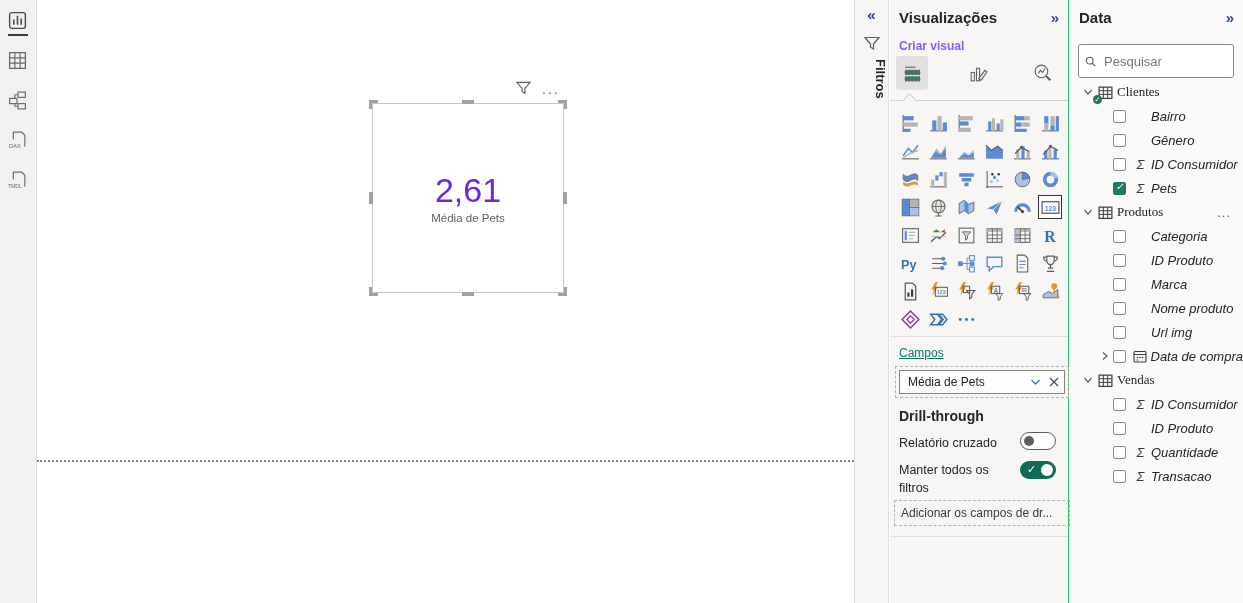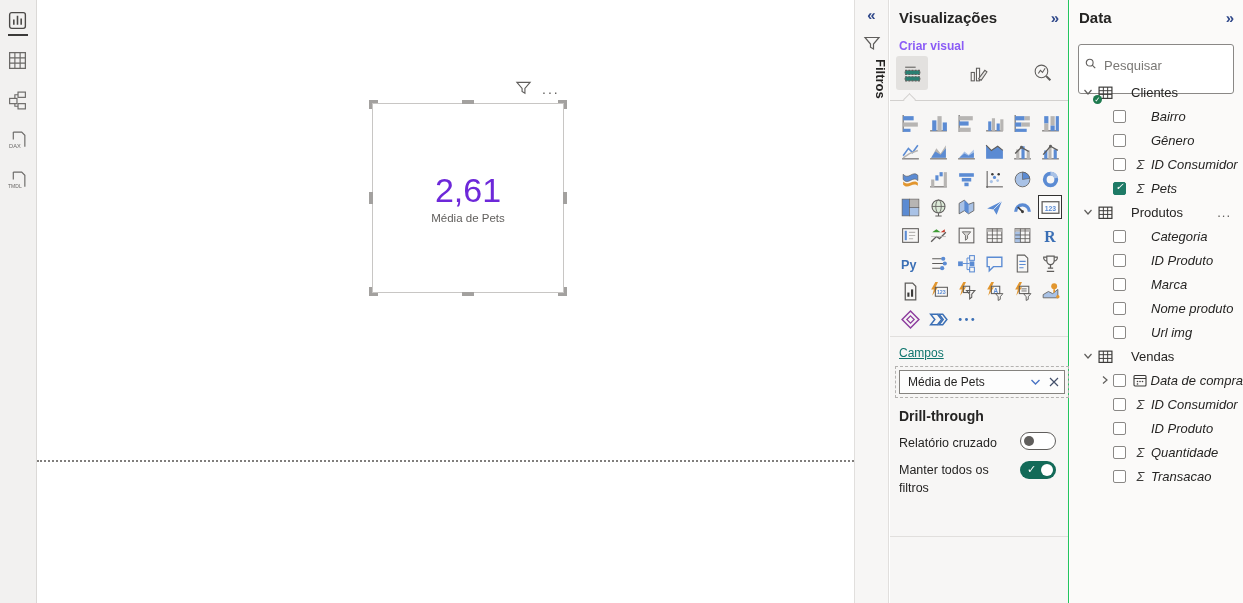--- a/index.html
+++ b/index.html
@@ -58,30 +58,30 @@
   .toggle{position:absolute;right:12px;width:36px;height:18px;border-radius:10px;box-sizing:border-box;cursor:pointer;}
   .toggle.off{border:1px solid #605e5c;background:#fff;}
   .toggle.off .knob{position:absolute;left:3px;top:3px;width:10px;height:10px;border-radius:50%;background:#605e5c;}
   .toggle.on{background:#136a58;}
   .toggle.on .knob{position:absolute;right:3px;top:3px;width:12px;height:12px;border-radius:50%;background:#fff;}
   .toggle.on .tick{position:absolute;left:7px;top:2px;color:#fff;font-size:11px;}
   #add-drill{position:absolute;top:500px;left:4px;width:168px;height:24px;border:1px dashed #b4b2b0;display:flex;align-items:center;padding-left:6px;font-size:12px;color:#3b3a39;cursor:pointer;box-sizing:content-box;}
   #drill-divider{position:absolute;top:536px;left:0;right:0;height:1px;background:#e1dfdd;}
   
   #data-pane{position:absolute;left:1070px;top:0;width:173px;height:603px;background:#fbfaf9;}
-  #search-box{position:absolute;top:44px;left:8px;right:9px;height:24px;border:1px solid #8a8886;border-radius:3px;background:#fff;display:flex;align-items:flex-start;padding:12px 6px;}
+  #search-box{position:absolute;top:44px;left:8px;right:9px;height:24px;border:1px solid #8a8886;border-radius:3px;background:#fff;display:flex;align-items:center;padding:4px 6px;}
   #search-input{border:none;outline:none;background:transparent;font-size:13px;color:#252423;width:100%;margin-left:6px;font-family:"Liberation Sans",sans-serif;}
   #search-input::placeholder{color:#7a7875;}
   #field-tree{position:absolute;top:80px;left:0;right:0;}
   .tree-row{height:24px;display:flex;align-items:center;font-size:13px;color:#252423;cursor:pointer;}
   .t-table{padding-left:10px;}
   .t-field{padding-left:28px;font-style:italic;}
   .slot-chev{width:15px;display:flex;justify-content:center;}
   .slot-icon{width:20px;display:flex;justify-content:center;position:relative;}
-  .tname{margin-left:16px;}
+  .tname{margin-left:2px;font-family:Liberation Serif, serif;}
   .row-more{margin-left:auto;margin-right:12px;color:#605e5c;font-size:13px;letter-spacing:1px;}
   .cb{width:13px;height:13px;border:1px solid #8a8886;border-radius:2px;background:#fff;box-sizing:border-box;flex:none;}
   .cb.checked{background:#1e7a66;border-color:#1e7a66;position:relative;}
   .cb.checked:after{content:"\2713";position:absolute;left:1.5px;top:-1.5px;color:#fff;font-size:10px;}
   .slot-type{width:17px;display:flex;justify-content:center;margin-left:6px;flex:none;}
   .sigma{font-size:13px;color:#3b3a39;}
   .badge{position:absolute;left:-2px;bottom:-4px;width:9px;height:9px;border-radius:50%;background:#1e7a4f;color:#fff;font-size:7px;line-height:9px;text-align:center;}
   .flabel{margin-left:2px;white-space:nowrap;}
 </style>
 </head>
@@ -558,20 +558,21 @@
     <div id="drill-label">Drill-through</div>
     <div class="drill-row-label" style="top:434px">Relatório cruzado</div>
     <div class="toggle off" style="top:432px">
         <div class="knob"></div>
       </div>
     <div class="drill-row-label" style="top:461px">Manter todos os filtros</div>
     <div class="toggle on" style="top:461px">
         <span class="tick">✓</span>
         <div class="knob"></div>
       </div>
+    <div id="add-drill">Adicionar os campos de dr...</div>
     <div id="drill-divider"></div>
   </div>
 
   <div id="data-pane">
     <div class="pane-header">
       <span class="pane-title">Data</span>
       <span class="pane-chev">»</span>
     </div>
     <div id="search-box">
       <svg width="13" height="13" viewBox="0 0 13 13">
@@ -662,53 +663,53 @@
       <span class="cb"></span>
       <span class="slot-type"></span>
       <span class="flabel">Nome produto</span>
         </div>
         <div class="tree-row t-field">
           <span class="slot-chev"></span>
       <span class="cb"></span>
       <span class="slot-type"></span>
       <span class="flabel">Url img</span>
         </div>
-        <div class="tree-row t-table">
-          <span class="slot-chev">
-            <svg width="10" height="10" viewBox="0 0 10 10">
-              <path d="M1.5 3l3.5 4 3.5-4" fill="none" stroke="#5f5d5b" stroke-width="1.2"></path>
-            </svg>
-          </span>
-    <span class="slot-icon">
-            <svg width="15" height="15" viewBox="0 0 14 14">
-              <rect x="1" y="2" width="12" height="10.5" fill="none" stroke="#3b3a39" stroke-width="1.1"></rect>
-              <path d="M1 5.3h12M1 8.8h12M5 2v10.5M9 2v10.5" stroke="#3b3a39" stroke-width=".9"></path>
-            </svg>
-          </span>
-    <span class="tname">Vendas</span>
-    </div>
         <div class="tree-row t-field">
           <span class="slot-chev">
             <svg width="10" height="10" viewBox="0 0 10 10">
               <path d="M3 1.5l4 3.5-4 3.5" fill="none" stroke="#5f5d5b" stroke-width="1.2"></path>
             </svg>
           </span>
       <span class="cb"></span>
       <span class="slot-type">
             <svg width="14" height="13" viewBox="0 0 14 13">
               <rect x="1" y="1.5" width="12" height="10.5" rx="1" fill="none" stroke="#3b3a39" stroke-width="1.1"></rect>
               <path d="M1 4.5h12" stroke="#3b3a39" stroke-width="1"></path>
               <circle cx="4.5" cy="7.5" r=".8" fill="#3b3a39"></circle>
               <circle cx="7" cy="7.5" r=".8" fill="#3b3a39"></circle>
               <circle cx="9.5" cy="7.5" r=".8" fill="#3b3a39"></circle>
               <circle cx="4.5" cy="10" r=".8" fill="#3b3a39"></circle>
             </svg>
           </span>
       <span class="flabel">Data de compra</span>
         </div>
+        <div class="tree-row t-table">
+          <span class="slot-chev">
+            <svg width="10" height="10" viewBox="0 0 10 10">
+              <path d="M1.5 3l3.5 4 3.5-4" fill="none" stroke="#5f5d5b" stroke-width="1.2"></path>
+            </svg>
+          </span>
+    <span class="slot-icon">
+            <svg width="15" height="15" viewBox="0 0 14 14">
+              <rect x="1" y="2" width="12" height="10.5" fill="none" stroke="#3b3a39" stroke-width="1.1"></rect>
+              <path d="M1 5.3h12M1 8.8h12M5 2v10.5M9 2v10.5" stroke="#3b3a39" stroke-width=".9"></path>
+            </svg>
+          </span>
+    <span class="tname">Vendas</span>
+    </div>
         <div class="tree-row t-field">
           <span class="slot-chev"></span>
       <span class="cb"></span>
       <span class="slot-type">
             <span class="sigma">Σ</span>
           </span>
       <span class="flabel">ID Consumidor</span>
         </div>
         <div class="tree-row t-field">
           <span class="slot-chev"></span>

